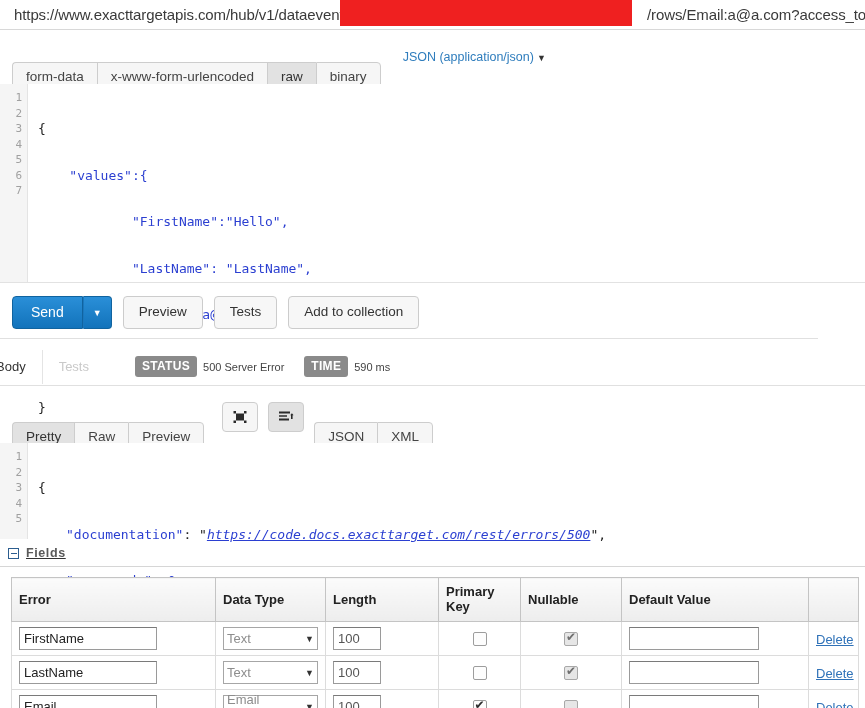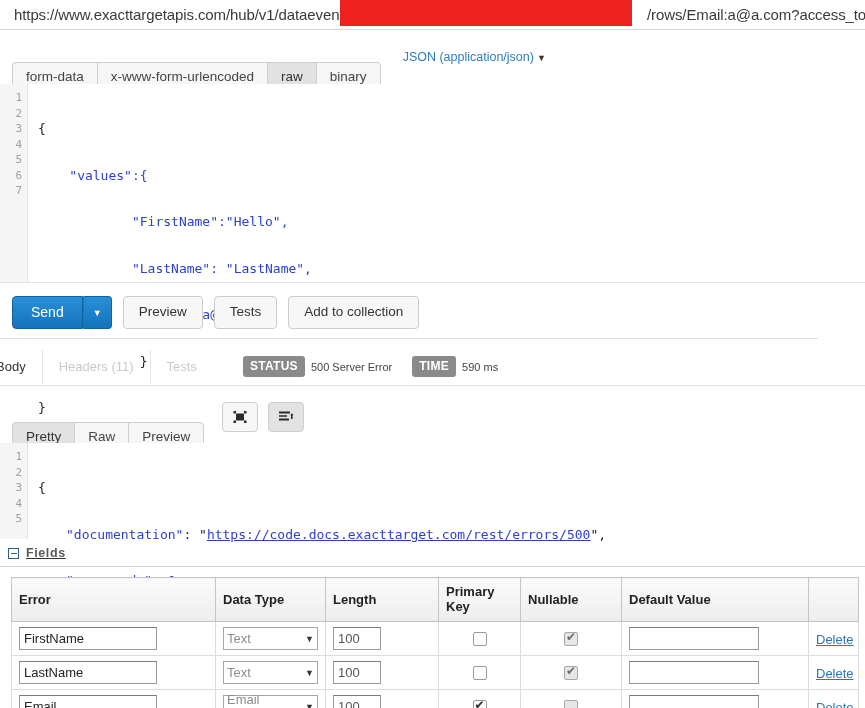--- a/index.html
+++ b/index.html
@@ -130,21 +130,21 @@
     width: 36px; height: 30px; display: flex; align-items: center;
     justify-content: center; cursor: pointer; box-sizing: border-box;
   }
   .icon-btn.pressed { background: #e2e2e2; }
 
   
   .resp-editor {
     position: absolute; left: 0; top: 443px; width: 865px; height: 96px;
     background: #fff; display: flex;
   }
-  .jlink { color: #2b3fd1; text-decoration: underline; }
+  .jlink { color: #2b3fd1; text-decoration: underline; font-style: italic; }
 
   
   .fields-sec {
     position: absolute; left: 0; top: 541px; width: 865px; height: 167px;
     box-sizing: border-box;
   }
   .fields-head {
     display: flex; align-items: center; padding: 5px 0 6px 8px;
     border-bottom: 1px solid #d6d6d6;
     text-decoration: underline;
@@ -254,21 +254,20 @@
   <div class="send-row">
     <div class="send-btn">Send</div>
     <div class="send-caret">▼</div>
     <div class="plain-btn">Preview</div>
     <div class="plain-btn">Tests</div>
     <div class="plain-btn">Add to collection</div>
   </div>
 
   <div class="resp-tabs">
     <div class="rtab first">Body</div>
-    <div class="rtab muted">Headers (11)</div>
     <div class="rtab muted">Tests</div>
     <div class="meta">
       <span class="badge">STATUS</span>
       <span class="meta-val">500 Server Error</span>
       <span class="badge">TIME</span>
       <span class="meta-val">590 ms</span>
     </div>
   </div>
 
   <div class="resp-toolbar">
@@ -291,20 +290,24 @@
     <div class="icon-btn pressed">
       <svg width="18" height="14" viewBox="0 0 18 14">
         <rect x="2" y="1.5" width="11" height="2" fill="#2b2b2b"></rect>
         <rect x="2" y="5" width="8" height="2" fill="#5a5a5a"></rect>
         <rect x="2" y="8.5" width="10" height="2" fill="#2b2b2b"></rect>
         <rect x="14" y="5" width="1.6" height="4" fill="#2b2b2b"></rect>
         <polygon points="13.2,5.2 16.6,5.2 14.9,3.2" fill="#2b2b2b"></polygon>
       </svg>
     </div>
     <div style="width:10px"></div>
+    <div class="btn-group">
+      <div class="seg">JSON</div>
+      <div class="seg">XML</div>
+    </div>
   </div>
 
   <div class="resp-editor">
     <div class="gutter">
       <div>1</div>
       <div>2</div>
       <div>3</div>
       <div>4</div>
       <div>5</div>
     </div>

